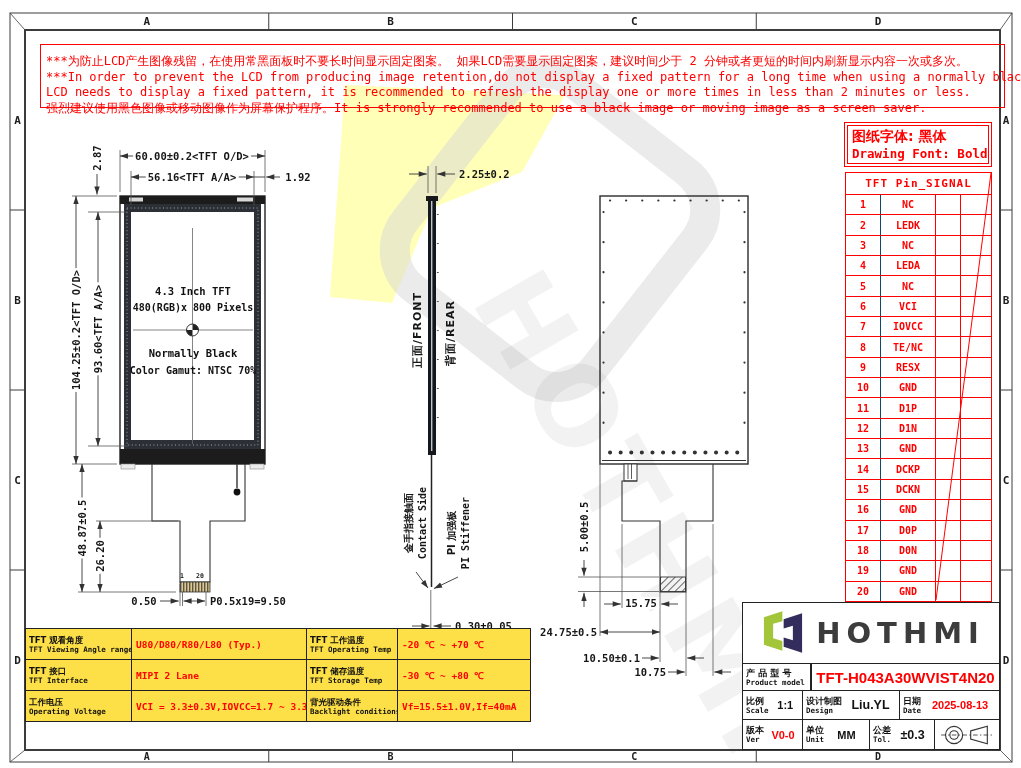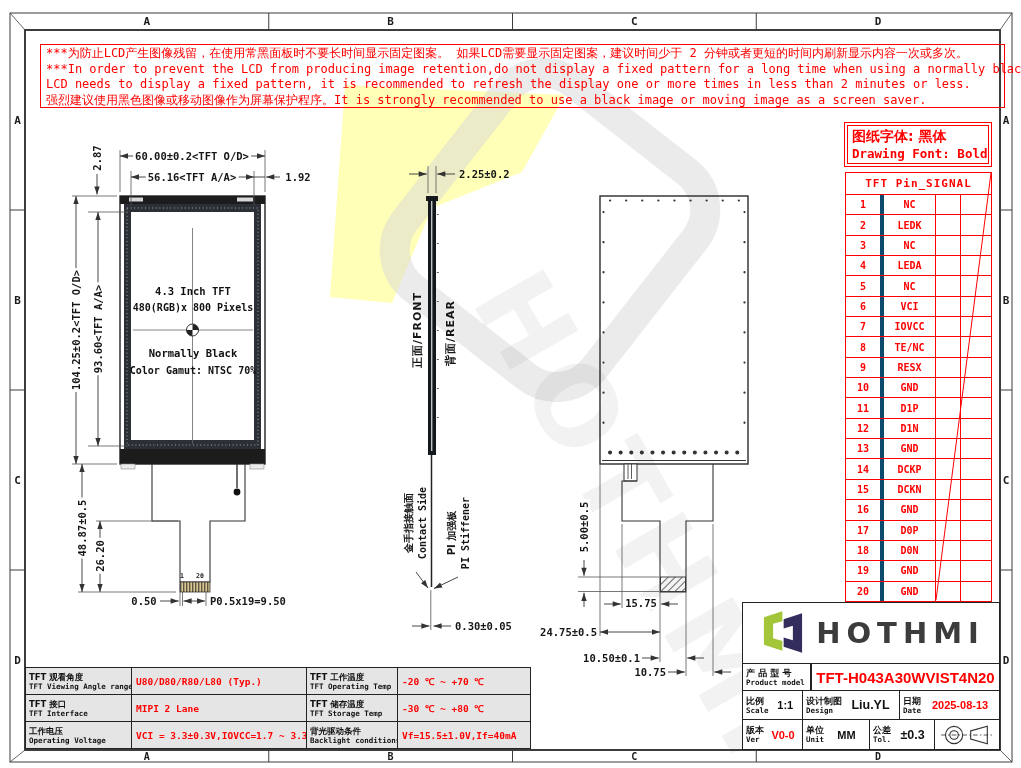--- a/index.html
+++ b/index.html
@@ -14,21 +14,21 @@
   .zb-top{left:25px;top:13px;width:975px;height:17px;}
   .zb-bottom{left:25px;top:750px;width:975px;height:12px;}
   .zb-left{left:10px;top:30px;width:15px;height:720px;flex-direction:column;}
   .zb-right{left:1000px;top:30px;width:12px;height:720px;flex-direction:column;}
   .zlabel{flex:1;display:flex;align-items:center;justify-content:center;
           font-size:11px;font-weight:700;color:#1d1d1d;font-family:"DejaVu Sans Mono",monospace;}
   .zb-bottom .zlabel{font-size:10px;}
 
   
   .warnbox{position:absolute;left:40px;top:44px;width:965px;height:64px;border:1.6px solid #ff0000;
-           padding:1px 5px;box-sizing:border-box;}
+           padding:9px 5px;box-sizing:border-box;}
   .wline{color:#ff0000;font-size:12px;line-height:15.5px;white-space:nowrap;
          font-family:"DejaVu Sans Mono",monospace;font-weight:500;}
 
   
   .fontnote{position:absolute;left:844px;top:122px;width:148px;height:45px;border:1.2px solid #ff0000;
             padding:2px;box-sizing:border-box;}
   .fontnote .inner{border:1.2px solid #ff0000;width:100%;height:100%;box-sizing:border-box;
             display:flex;flex-direction:column;justify-content:center;padding-left:4px;}
   .fn-cn{color:#ff0000;font-size:14px;font-weight:700;line-height:19px;}
   .fn-en{color:#ff0000;font-size:12.5px;font-weight:700;line-height:16px;font-family:"DejaVu Sans Mono",monospace;}
@@ -50,27 +50,27 @@
   .pintable{position:absolute;left:845px;top:172px;width:147px;height:430px;display:flex;
             flex-direction:column;box-sizing:border-box;}
   .pin-head{flex:0 0 21px;border:1px solid #ff0000;display:flex;align-items:center;justify-content:center;
             color:#ff0000;font-size:11px;font-weight:700;font-family:"DejaVu Sans Mono",monospace;letter-spacing:1px;}
   .pin-rows{flex:1;display:flex;flex-direction:column;border:1px solid #ff0000;border-top:none;}
   .pin-row{flex:1;display:flex;}
   .pin-row + .pin-row{border-top:1px solid #ff0000;}
   .pc{display:flex;align-items:center;justify-content:center;color:#ff0000;font-size:10px;
       font-weight:700;font-family:"DejaVu Sans Mono",monospace;box-sizing:border-box;}
   .c1{width:34px;}
-  .c2{width:55px;border-left:4px solid #0c4a6e;}
+  .c2{width:55px;border-left:1px solid #0c4a6e;}
   .c3{width:25px;border-left:1px solid #ff0000;}
   .c4{flex:1;border-left:1px solid #ff0000;}
 
   
-  .spectable{position:absolute;left:25px;top:667px;width:506px;height:82px;display:flex;
-             flex-direction:column;border:1.2px solid #222;box-sizing:border-box;background:#e5e5e5;}
+  .spectable{position:absolute;left:25px;top:628px;width:506px;height:94px;display:flex;
+             flex-direction:column;border:1.2px solid #222;box-sizing:border-box;background:#fde047;}
   .spec-row{flex:1;display:flex;}
   .spec-row + .spec-row{border-top:1px solid #222;}
   .sc{box-sizing:border-box;overflow:hidden;}
   .sc + .sc{border-left:1px solid #222;}
   .lab{display:flex;flex-direction:column;justify-content:center;padding-left:3px;}
   .lab i{font-style:normal;display:block;white-space:nowrap;color:#111;}
   .lab i:first-child{font-size:8.5px;line-height:10px;font-weight:700;}
   .lab i:last-child{font-size:7.5px;line-height:9px;font-weight:700;font-family:"DejaVu Sans Mono",monospace;}
   .val{display:flex;align-items:center;padding-left:4px;color:#ff0000;font-size:9.5px;font-weight:700;
        font-family:"DejaVu Sans Mono",monospace;white-space:nowrap;}

